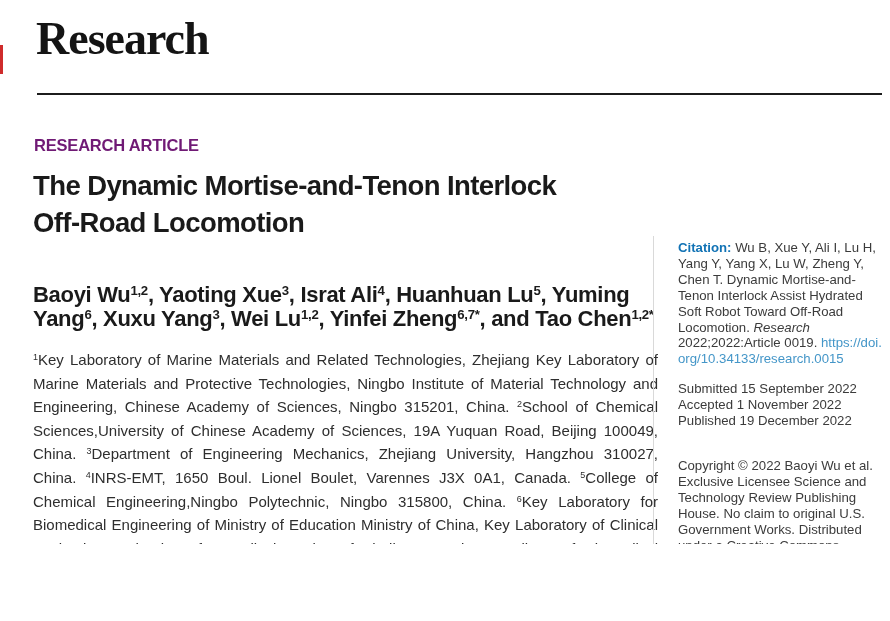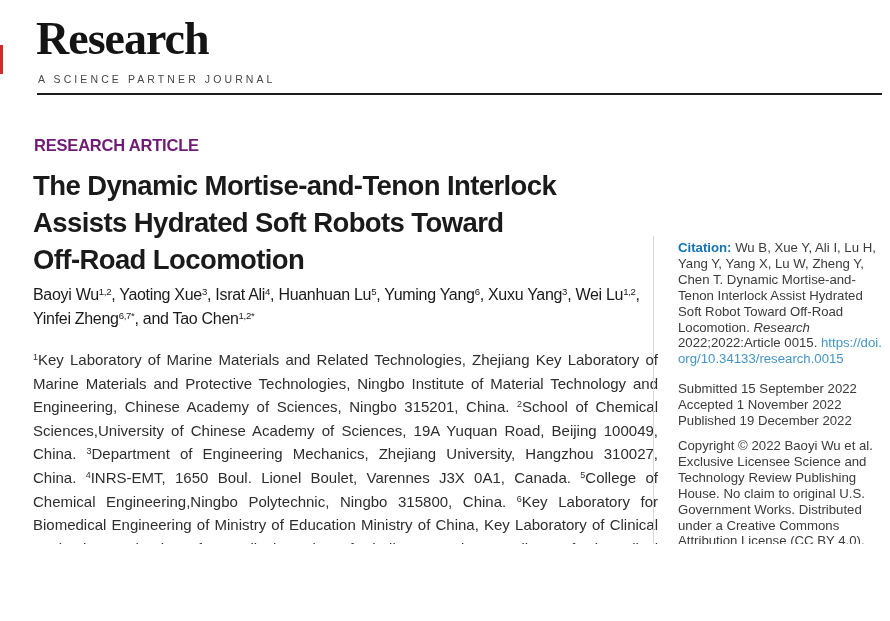--- a/index.html
+++ b/index.html
@@ -56,22 +56,22 @@
     font-weight: 700;
     font-size: 27.5px;
     line-height: 37px;
     letter-spacing: -0.6px;
   }
   .title .tline { white-space: nowrap; }
   .authors {
     position: absolute;
     left: 33px; top: 283px;
     width: 632px;
-    font-size: 16px;
-    font-weight: 400;
+    font-size: 22px;
+    font-weight: 700;
     line-height: 24px;
     letter-spacing: -0.3px;
     color: #1a1a1a;
   }
   sup.s {
     font-size: 60%;
     line-height: 0;
     vertical-align: baseline;
     position: relative;
     top: -0.55em;
@@ -107,54 +107,52 @@
   }
   .sidebar {
     position: absolute;
     left: 678px; top: 240px;
     width: 206px;
     font-size: 13.2px;
     line-height: 15.9px;
     color: #3b3b3b;
   }
   .sidebar .block { margin-bottom: 14px; }
-  .sidebar .block.history { margin-bottom: 9px; }
+  .sidebar .block.history { margin-bottom: 29px; }
   .cit-label { font-weight: 700; color: #1273b5; text-align: center; }
   .journal-italic { font-style: italic; }
   .doi { word-break: break-all; }
 </style>
 </head>
 <body>
 
 <div class="page">
 
   <div class="red-mark"></div>
 
   <div class="logo">Research</div>
-  <div class="tagline">A SCIENCE PARTNER JOURNAL</div>
   <div class="header-rule"></div>
 
   <div class="kicker">RESEARCH ARTICLE</div>
 
   <div class="title">
     <div class="tline">The Dynamic Mortise-and-Tenon Interlock</div>
-    <div class="tline">Assists Hydrated Soft Robots Toward</div>
     <div class="tline">Off-Road Locomotion</div>
   </div>
 
   <div class="authors"><span><span></span><span>Baoyi Wu</span><sup class="s">1,2</sup></span><span><span>, </span><span>Yaoting Xue</span><sup class="s">3</sup></span><span><span>, </span><span>Israt Ali</span><sup class="s">4</sup></span><span><span>, </span><span>Huanhuan Lu</span><sup class="s">5</sup></span><span><span>, </span><span>Yuming Yang</span><sup class="s">6</sup></span><span><span>, </span><span>Xuxu Yang</span><sup class="s">3</sup></span><span><span>, </span><span>Wei Lu</span><sup class="s">1,2</sup></span><span><span>, </span><span>Yinfei Zheng</span><sup class="s">6,7*</sup></span><span><span>, and </span><span>Tao Chen</span><sup class="s">1,2*</sup></span></div>
 
   <div class="affils"><sup class="s">1</sup><span>Key Laboratory of Marine Materials and Related Technologies, Zhejiang Key Laboratory of Marine Materials and Protective Technologies, Ningbo Institute of Material Technology and Engineering, Chinese Academy of Sciences, Ningbo 315201, China. </span><sup class="s">2</sup><span>School of Chemical Sciences,University of Chinese Academy of Sciences, 19A Yuquan Road, Beijing 100049, China. </span><sup class="s">3</sup><span>Department of Engineering Mechanics, Zhejiang University, Hangzhou 310027, China. </span><sup class="s">4</sup><span>INRS-EMT, 1650 Boul. Lionel Boulet, Varennes J3X 0A1, Canada. </span><sup class="s">5</sup><span>College of Chemical Engineering,Ningbo Polytechnic, Ningbo 315800, China. </span><sup class="s">6</sup><span>Key Laboratory for Biomedical Engineering of Ministry of Education Ministry of China, Key Laboratory of Clinical Evaluation Technology for Medical Device of Zhejiang Province, College of Biomedical Engineering and Instrument Science, Zhejiang University, Hangzhou 310027, China. </span><sup class="s">7</sup><span>Research Center for Humanoid Sensing, Zhejiang Lab, Hangzhou 311100, China.</span></div>
 
   <div class="corr"><span>*Address correspondence to: </span><a class="lnk">zyfnjupt@zju.edu.cn</a><span> (Y.Z.); </span><a class="lnk">tao.chen@nimte.ac.cn</a><span> (T.C.)</span></div>
 
   <div class="divider"></div>
 
   <div class="sidebar">
-    <div class="block"><span class="cit-label">Citation:</span><span> Wu B, Xue Y, Ali I, Lu H, Yang Y, Yang X, Lu W, Zheng Y, Chen T. Dynamic Mortise-and-Tenon Interlock Assist Hydrated Soft Robot Toward Off-Road Locomotion. </span><span class="journal-italic">Research</span><span> 2022;2022:Article 0015. </span><a class="lnk doi">https://doi.org/10.34133/research.0015</a></div>
+    <div class="block"><span class="cit-label">Citation:</span><span> Wu B, Xue Y, Ali I, Lu H, Yang Y, Yang X, Lu W, Zheng Y, Chen T. Dynamic Mortise-and-Tenon Interlock Assist Hydrated Soft Robot Toward Off-Road Locomotion. </span><span class="journal-italic">Research</span><span> 2022;2022:Article 0019. </span><a class="lnk doi">https://doi.org/10.34133/research.0015</a></div>
     <div class="block history">
       <div>Submitted 15 September 2022</div>
       <div>Accepted 1 November 2022</div>
       <div>Published 19 December 2022</div>
     </div>
     <div class="block">Copyright © 2022 Baoyi Wu et al. Exclusive Licensee Science and Technology Review Publishing House. No claim to original U.S. Government Works. Distributed under a Creative Commons Attribution License (CC BY 4.0).</div>
   </div>
 
 </div>
 

